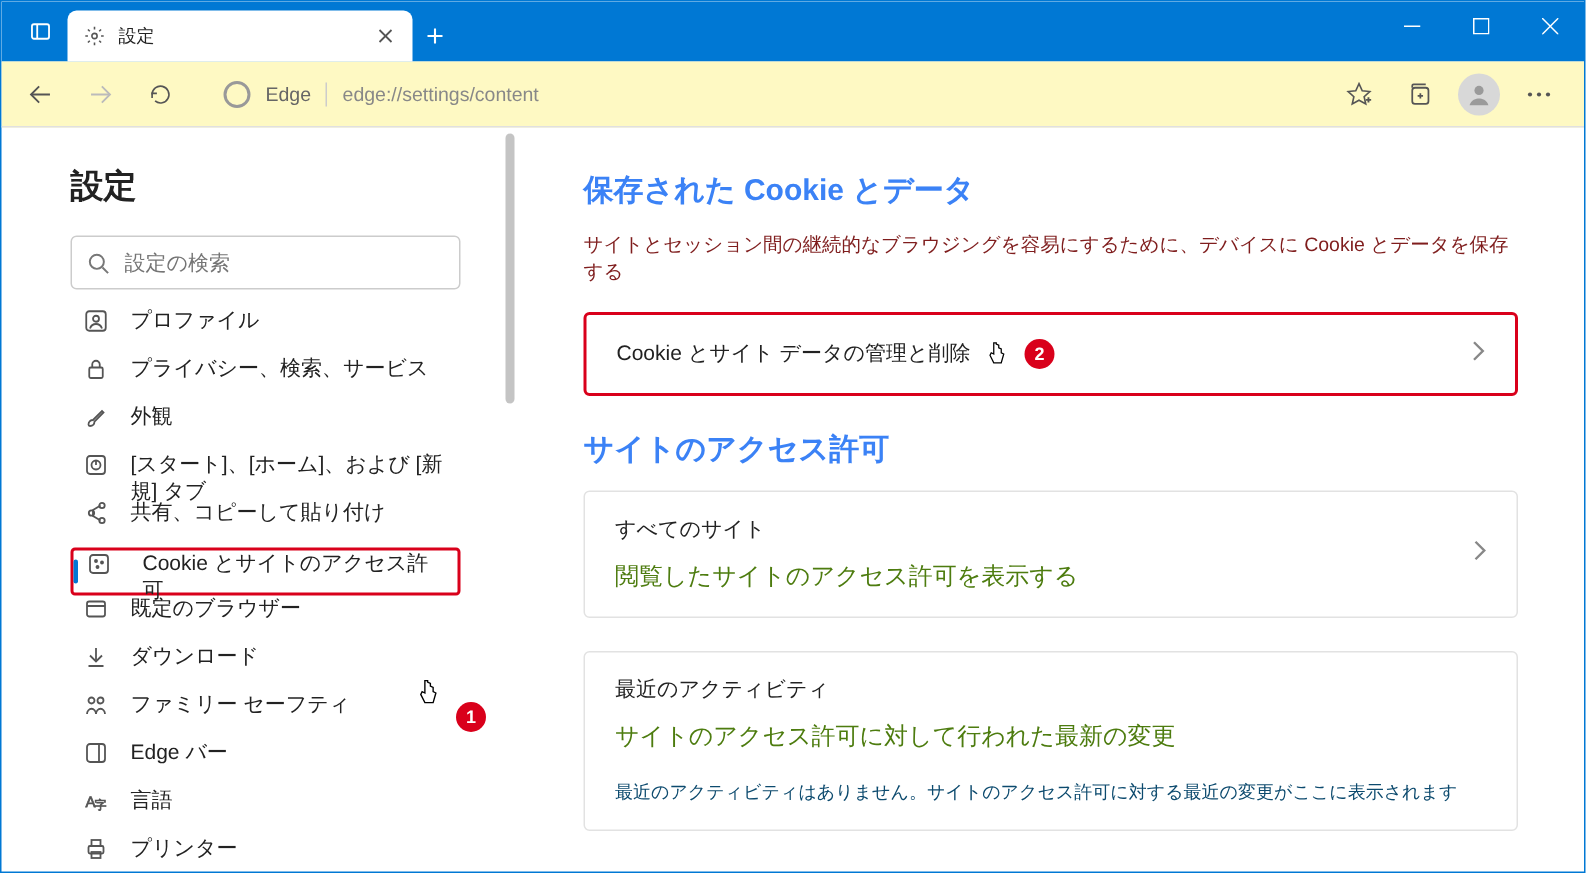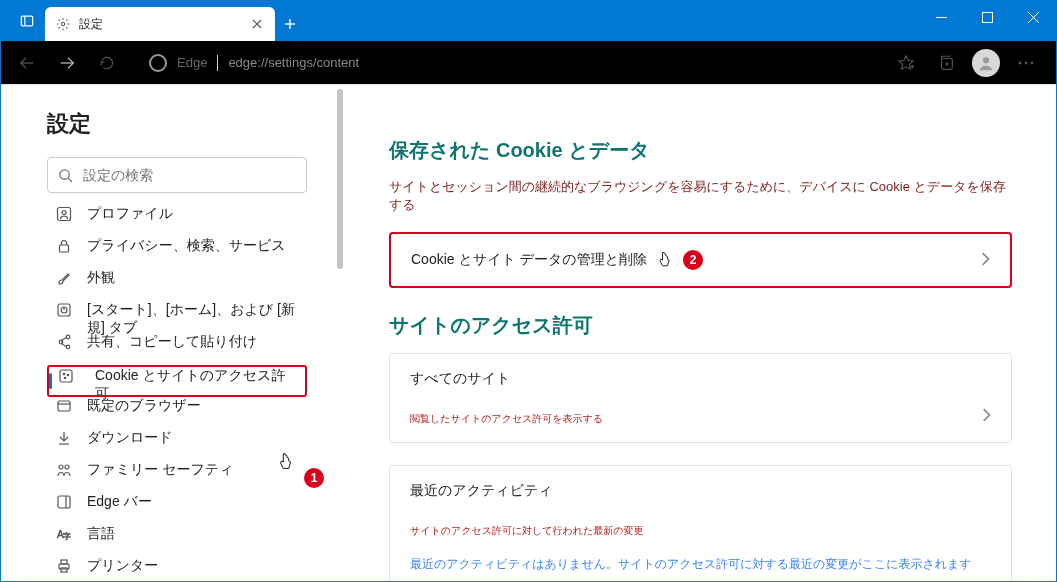--- a/index.html
+++ b/index.html
@@ -9,21 +9,21 @@
 .tab-strip-icon { width: 36px; height: 40px; display: flex; align-items: center; justify-content: center; color: #fff; }
 .tab { background: #fff; height: 34px; margin-top: 6px; border-radius: 6px 6px 0 0; display: flex; align-items: center; padding: 0 10px; min-width: 230px; gap: 8px; }
 .tab-icon { width: 16px; height: 16px; display: flex; align-items: center; justify-content: center; color: #555; }
 .tab-title { font-size: 12px; color: #222; flex: 1; }
 .tab-close { width: 16px; height: 16px; display: flex; align-items: center; justify-content: center; color: #555; font-size: 14px; }
 .new-tab { width: 30px; height: 34px; margin-top: 6px; display: flex; align-items: center; justify-content: center; color: #fff; font-size: 16px; }
 .spacer { flex: 1; }
 .win-controls { display: flex; }
 .win-btn { width: 46px; height: 32px; display: flex; align-items: center; justify-content: center; color: #fff; }
 .win-btn svg { stroke: #fff; }
-.toolbar { height: 44px; background: #000000; border-bottom: 1px solid #e0e0e0; display: flex; align-items: center; padding: 0 8px; gap: 4px; }
+.toolbar { height: 44px; background: #fef9c3; border-bottom: 1px solid #e0e0e0; display: flex; align-items: center; padding: 0 8px; gap: 4px; }
 .nav-btn { width: 36px; height: 36px; border-radius: 4px; display: flex; align-items: center; justify-content: center; color: #555; }
 .nav-btn.disabled { color: #bbb; }
 .addr-box { flex: 1; height: 32px; border-radius: 16px; display: flex; align-items: center; padding: 0 12px; gap: 10px; margin: 0 8px; }
 .addr-edge-icon { width: 18px; height: 18px; border-radius: 50%; border: 2px solid #999; display: inline-block; position: relative; }
 .addr-edge-label { font-size: 13px; color: #666; }
 .addr-sep { width: 1px; height: 16px; background: #ccc; }
 .addr-url { font-size: 13px; color: #888; }
 .right-icons { display: flex; align-items: center; gap: 4px; padding-right: 4px; }
 .tb-icon { width: 36px; height: 36px; display: flex; align-items: center; justify-content: center; color: #555; }
 .avatar { width: 28px; height: 28px; border-radius: 50%; background: #d8d8d8; display: flex; align-items: center; justify-content: center; }
@@ -33,28 +33,28 @@
 .sidebar-scrollthumb { position: absolute; top: 4px; width: 6px; left: 2px; height: 180px; background: #c4c4c4; border-radius: 3px; }
 .settings-title { font-size: 22px; font-weight: 600; color: #222; margin-bottom: 18px; }
 .search-box { height: 36px; border: 1px solid #ccc; border-radius: 4px; display: flex; align-items: center; padding: 16px 10px; gap: 10px; margin-bottom: 12px; width: 260px; }
 .search-box input { border: none; outline: none; font-size: 14px; color: #666; flex: 1; background: transparent; }
 .nav-list { list-style: none; }
 .nav-item { height: 32px; display: flex; gap: 14px; padding: 0 8px; font-size: 14px; color: #222; border-radius: 3px; position: relative; width: 260px; }
 .nav-item.selected { border: 2px solid #d9001b; gap: 20px; }
 .nav-item.selected::before { content: ""; position: absolute; left: 0; top: 6px; bottom: 6px; width: 3px; background: #0078d4; border-radius: 2px; }
 .nav-item .ni-icon { width: 18px; height: 18px; display: flex; align-items: center; justify-content: center; color: #555; flex-shrink: 0; }
 .main { flex: 1; padding: 28px 44px 0 44px; overflow: hidden; }
-.section-h { font-size: 20px; font-weight: 600; color: #0f766e; margin-bottom: 14px; margin-top: 24px; }
+.section-h { font-size: 20px; font-weight: 600; color: #3b82f6; margin-bottom: 14px; }
 .section-sub { font-size: 13px; color: #7f1d1d; margin-bottom: 18px; }
 .card { border: 1px solid #e2e2e2; border-radius: 4px; padding: 16px 20px; margin-bottom: 22px; position: relative; }
 .card.highlight { border: 2px solid #d9001b; }
-.card-row { display: flex; align-items: flex-end; justify-content: space-between; }
+.card-row { display: flex; align-items: center; justify-content: space-between; }
 .card-title { font-size: 14px; color: #222; display: flex; align-items: center; gap: 8px; }
-.card-desc { font-size: 10px; color: #b91c1c; margin-top: 24px; }
-.card-msg { font-size: 12px; color: #3b82f6; margin-top: 18px; }
+.card-desc { font-size: 16px; color: #4d7c0f; margin-top: 12px; }
+.card-msg { font-size: 12px; color: #0c4a6e; margin-top: 18px; }
 .chev { color: #888; font-size: 16px; }
 .badge { width: 20px; height: 20px; border-radius: 50%; background: #d9001b; color: #fff; font-size: 12px; font-weight: 700; display: inline-flex; align-items: center; justify-content: center; }
 .badge.b1 { position: absolute; left: 303px; top: 383px; }
 .cursor-hand { display: inline-flex; align-items: center; }
 .cursor-hand svg { width: 20px; height: 20px; }
 .cursor-abs { position: absolute; left: 274px; top: 366px; pointer-events: none; }
 </style>
 </head>
 <body>
 

